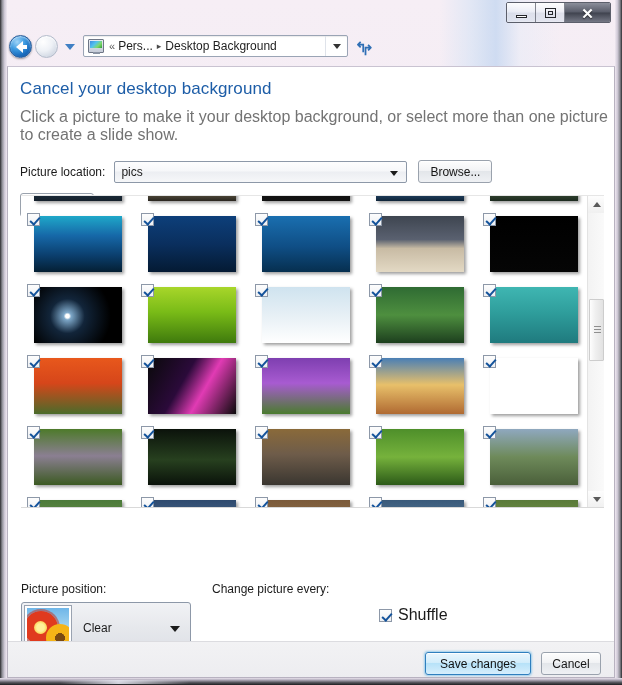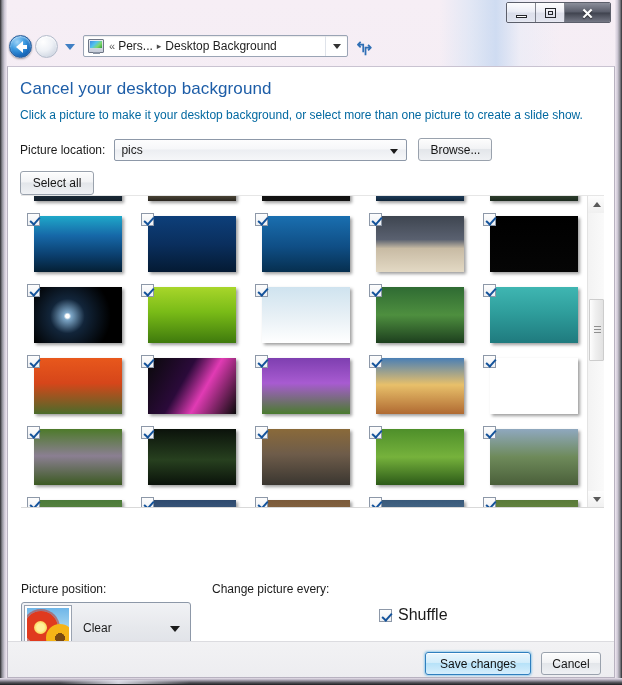--- a/index.html
+++ b/index.html
@@ -198,21 +198,21 @@
     position: absolute; left: 7px; top: 66px; width: 608px; height: 612px;
     background: #ffffff;
     border: 1px solid #b8b2c0;
     border-top: 1px solid #c9c3d1;
   }
   #heading {
     font-size: 17px; color: #1d5da7; margin: 12px 0 0 12px;
     font-weight: 400; letter-spacing: .1px;
   }
   #subheading {
-    font-size: 12px; color: #0369a1; margin: 9px 0 16px 12px;
+    font-size: 16px; color: #737373; margin: 9px 0 16px 12px;
   }
 
   
   #loc-row { display:flex; align-items:center; margin: 14px 0 0 12px; }
   #loc-label { font-size: 12px; color:#1b1b1b; }
   #loc-select {
     margin-left: 9px; width: 293px; height: 22px;
     border: 1px solid #8d98a8; border-radius: 2px;
     background: linear-gradient(180deg,#fdfdfe 0%,#f6f7f9 45%,#eceef2 50%,#f6f7f9 100%);
     display:flex; align-items:center; font-size:12px; color:#1b1b1b;

